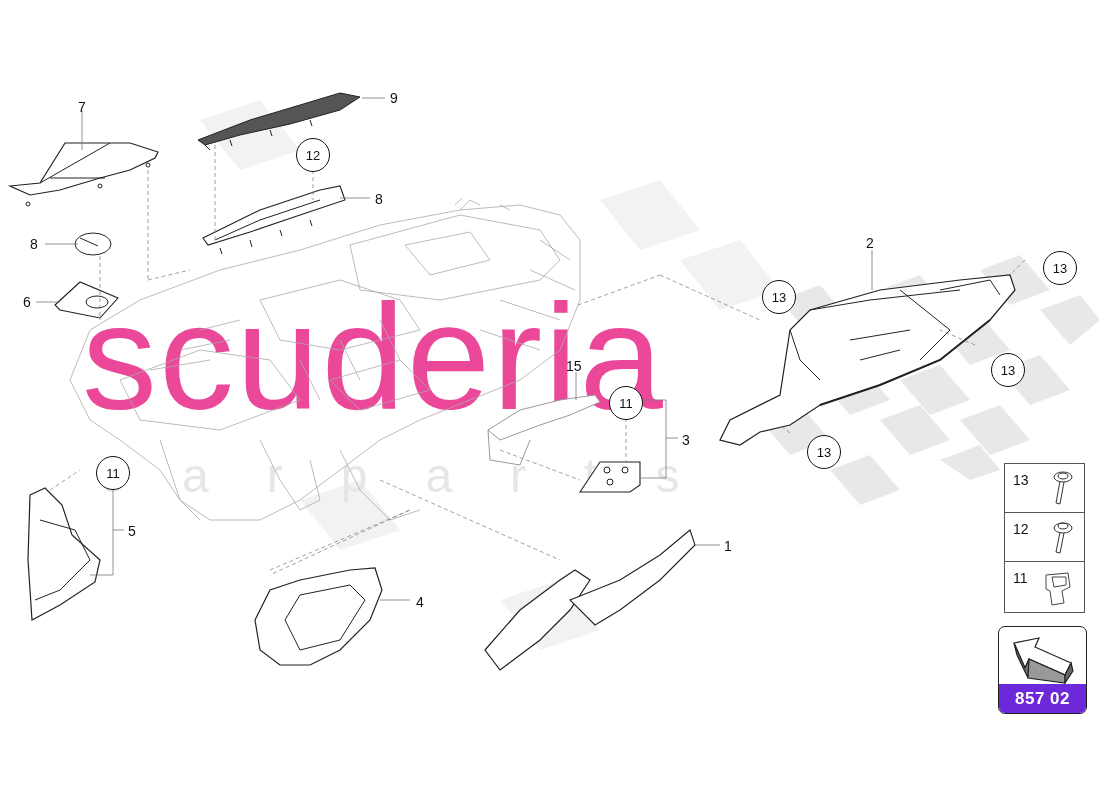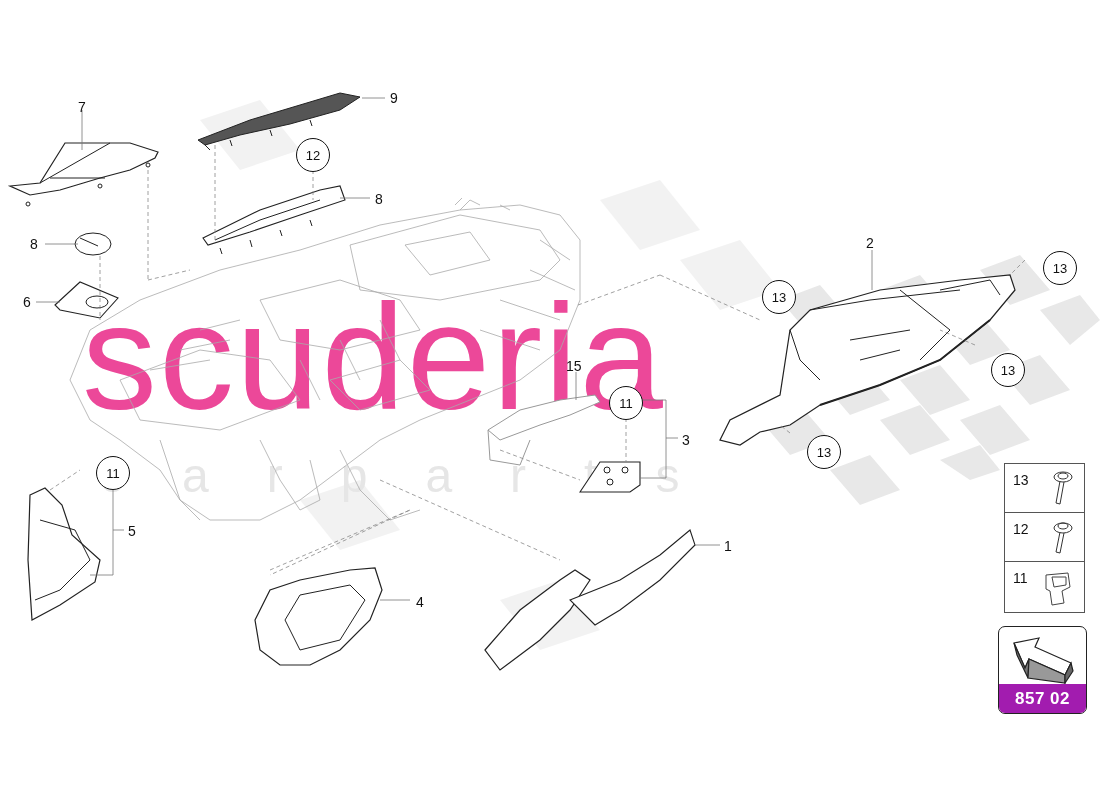--- a/index.html
+++ b/index.html
@@ -10,21 +10,21 @@
   .wm-sub{left:100px;top:452px;font-size:48px;color:#e6e6e6;letter-spacing:58px;line-height:1;}
   .lbl{position:absolute;font-size:14px;line-height:14px;color:#111;}
   .callout{position:absolute;width:34px;height:34px;border:1.6px solid #111;border-radius:50%;background:#fff;box-sizing:border-box;display:flex;align-items:center;justify-content:center;font-size:13px;color:#111;}
   .legend{position:absolute;left:1004px;top:463px;width:81px;height:150px;border:1px solid #555;background:#fff;box-sizing:border-box;}
   .legend-row{position:relative;height:49px;border-bottom:1px solid #555;box-sizing:border-box;}
   .legend-row:last-child{border-bottom:none;}
   .legend-num{position:absolute;left:8px;top:8px;font-size:14px;color:#111;}
   .legend-icon{position:absolute;right:8px;top:5px;}
   .refbox{position:absolute;left:998px;top:626px;width:89px;height:88px;border:1.5px solid #222;border-radius:7px;background:#fff;overflow:hidden;box-sizing:border-box;}
   .refbox .arrow{position:absolute;left:10px;top:6px;}
-  .refbox .code{position:absolute;left:0;right:0;bottom:0;height:29px;background:#a21caf;color:#fff;font-size:17px;font-weight:bold;display:flex;align-items:center;justify-content:center;letter-spacing:0.5px;}
+  .refbox .code{position:absolute;left:0;right:0;bottom:0;height:29px;background:#6d28d9;color:#fff;font-size:17px;font-weight:bold;display:flex;align-items:center;justify-content:center;letter-spacing:0.5px;}
 </style>
 </head>
 <body>
 
 <div id="canvas">
 
   <svg style="position:absolute;left:0;top:0" width="1100" height="800">
     <g fill="#e4e4e4" opacity="0.85">
       <polygon points="780,300 820,285 850,320 810,335"></polygon>
       <polygon points="840,340 880,325 910,360 870,375"></polygon>

